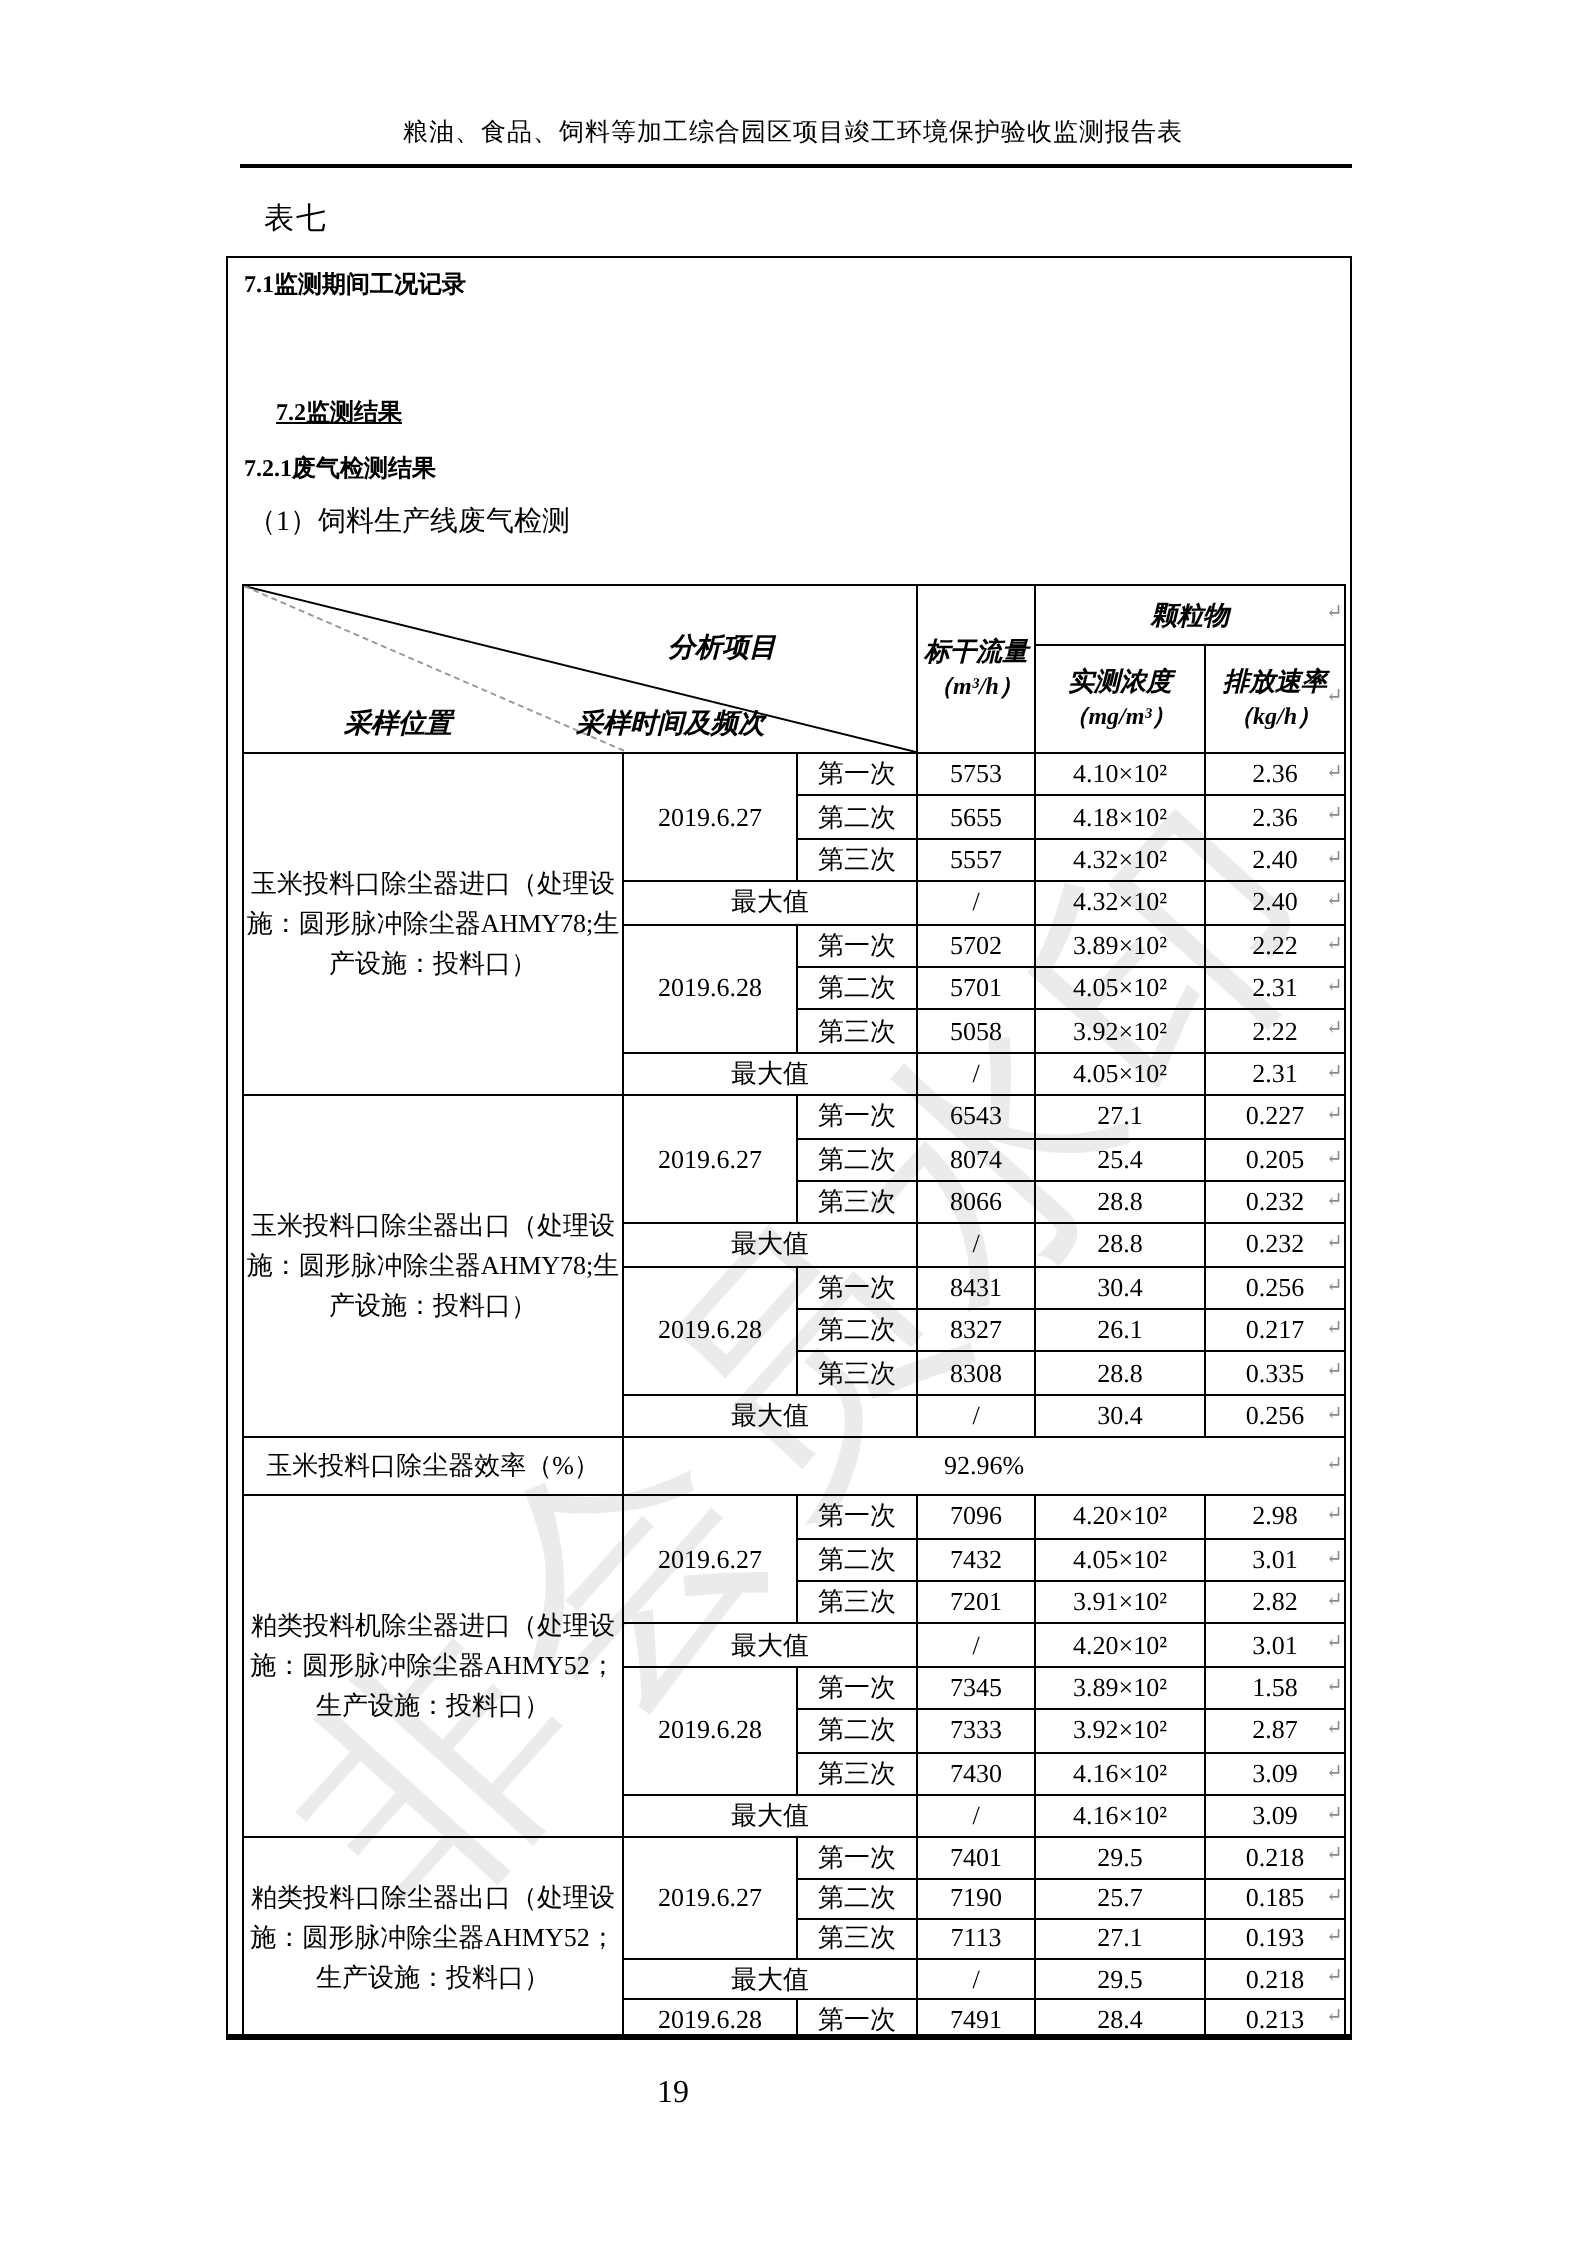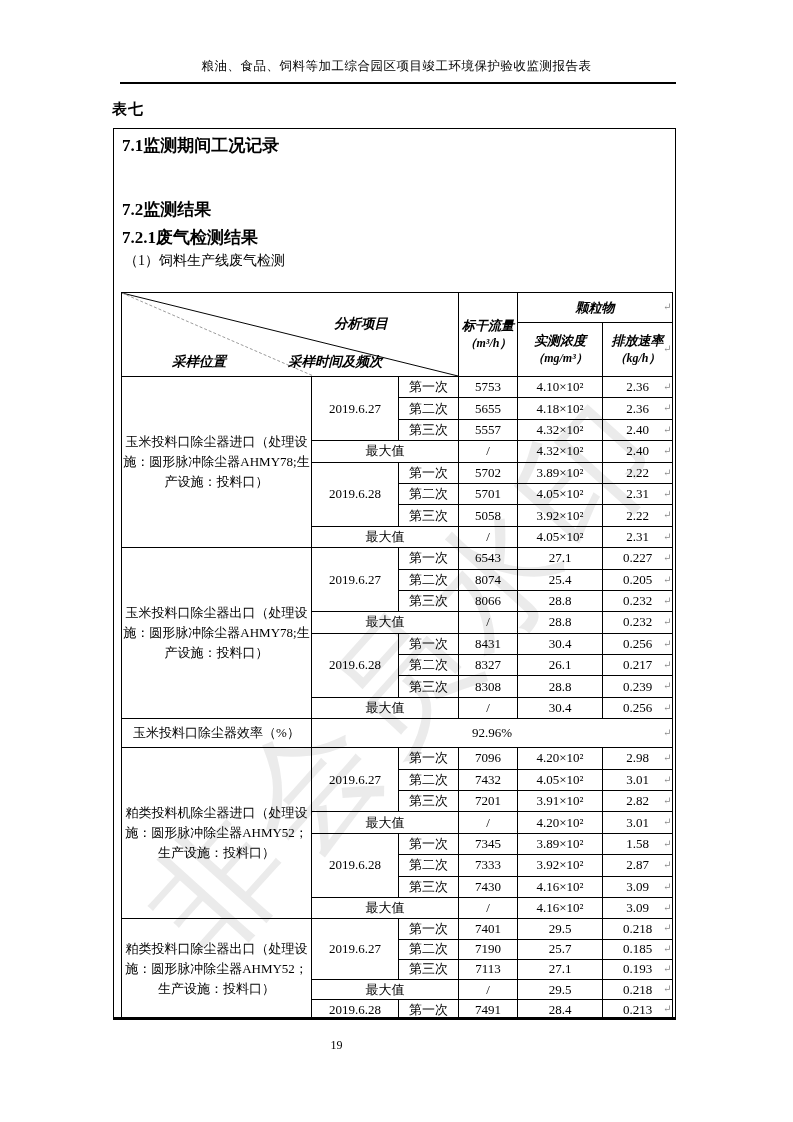--- a/index.html
+++ b/index.html
@@ -1,26 +1,26 @@
 <!DOCTYPE html>
 <html><head>
 <meta charset="utf-8">
 <style>
   html,body{margin:0;padding:0;background:#fff;}
   .page{position:relative;width:793px;height:1122px;background:#fff;overflow:hidden;
         font-family:"Liberation Serif","DejaVu Serif",serif;color:#000;}
   .abs{position:absolute;}
   .doc-header{top:58px;left:0;width:793px;text-align:center;font-size:12.5px;letter-spacing:0.5px;}
   .header-rule{top:82px;left:120px;width:556px;height:2px;background:#000;}
-  .h-biaoqi{top:100px;left:112px;font-size:15px;font-weight:bold;letter-spacing:1px;}
+  .h-biaoqi{top:100px;left:132px;font-size:15px;font-weight:normal;letter-spacing:1px;}
   .outer-box{top:128px;left:113px;width:561px;height:888px;border:1.5px solid #000;border-bottom:3px solid #000;}
-  .s-title{font-weight:bold;font-size:17px;}
+  .s-title{font-weight:bold;font-size:12px;}
   .s71-title{top:134px;left:122px;}
   .s71-body{top:166px;left:150px;width:510px;font-size:14px;}
-  .s72-title{top:198px;left:122px;}
+  .s72-title{top:198px;left:138px;text-decoration:underline;}
   .s721-title{top:226px;left:122px;}
   .item1{top:252px;left:124px;font-size:14px;}
   .tbl-title{top:271px;left:121px;width:551px;text-align:center;font-size:13.5px;font-weight:bold;}
   .tbl-wrap{top:292px;left:121px;z-index:1;}
   table.det{border-collapse:collapse;table-layout:fixed;width:551px;border:1.5px solid #000;}
   table.det th,table.det td{border:1px solid #000;text-align:center;vertical-align:middle;
       font-size:13px;padding:0;overflow:hidden;font-weight:normal;}
   table.det thead th{font-weight:bold;font-style:italic;}
   tr.hd1{height:30px;} tr.hd2{height:54px;}
   tbody.det-body tr{height:21.4px;}
@@ -34,21 +34,21 @@
   .diag-lb{position:absolute;font-weight:bold;font-size:13.5px;white-space:nowrap;}
   .lb-analysis{left:212px;top:22px;}
   .lb-location{left:50px;bottom:5px;}
   .lb-time{left:166px;bottom:5px;}
   .unit{display:block;font-size:12px;font-weight:bold;}
   .watermark{top:600px;left:55px;width:700px;height:160px;display:flex;align-items:center;justify-content:center;
       transform:rotate(-48deg);font-size:132px;white-space:nowrap;color:rgba(110,110,110,0.14);
       z-index:0;pointer-events:none;letter-spacing:6px;}
   .pilcrows{top:292px;left:663px;width:16px;height:728px;z-index:2;}
   .pilcrow{position:absolute;left:0;font-size:10px;color:#8a8a8a;line-height:1;}
-  .page-num{top:1038px;left:0;width:673px;text-align:center;font-size:12px;}
+  .page-num{top:1038px;left:0;width:673px;text-align:center;font-size:16px;}
 </style>
 </head>
 <body>
 
 <div class="page">
 
   <div class="abs watermark">非会员水印</div>
 
   <div class="abs doc-header">粮油、食品、饲料等加工综合园区项目竣工环境保护验收监测报告表</div>
   <div class="abs header-rule"></div>
@@ -188,21 +188,21 @@
           <tr>
             <td class="cn">第二次</td>
             <td class="num">8327</td>
             <td class="num">26.1</td>
             <td class="num">0.217</td>
           </tr>
           <tr>
             <td class="cn">第三次</td>
             <td class="num">8308</td>
             <td class="num">28.8</td>
-            <td class="num">0.239</td>
+            <td class="num">0.335</td>
           </tr>
           <tr>
             <td class="cn" colspan="2">最大值</td>
             <td class="num">/</td>
             <td class="num">30.4</td>
             <td class="num">0.256</td>
           </tr>
           <tr class="eff">
             <td class="loc">玉米投料口除尘器效率（%）</td>
             <td class="num" colspan="5">92.96%</td>

